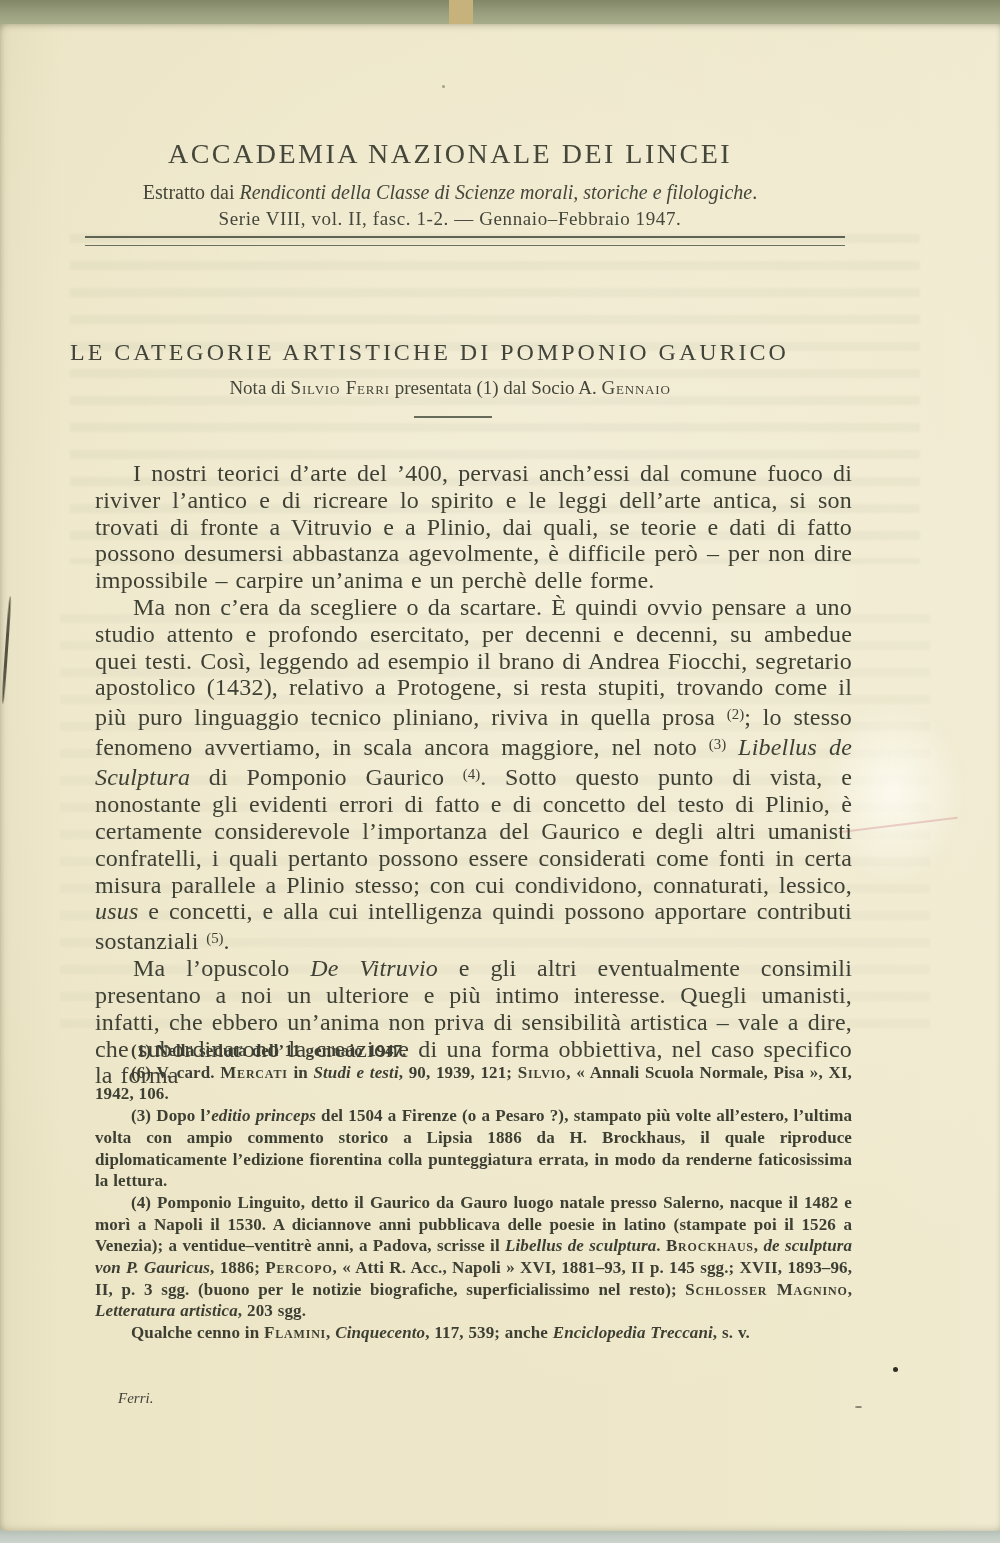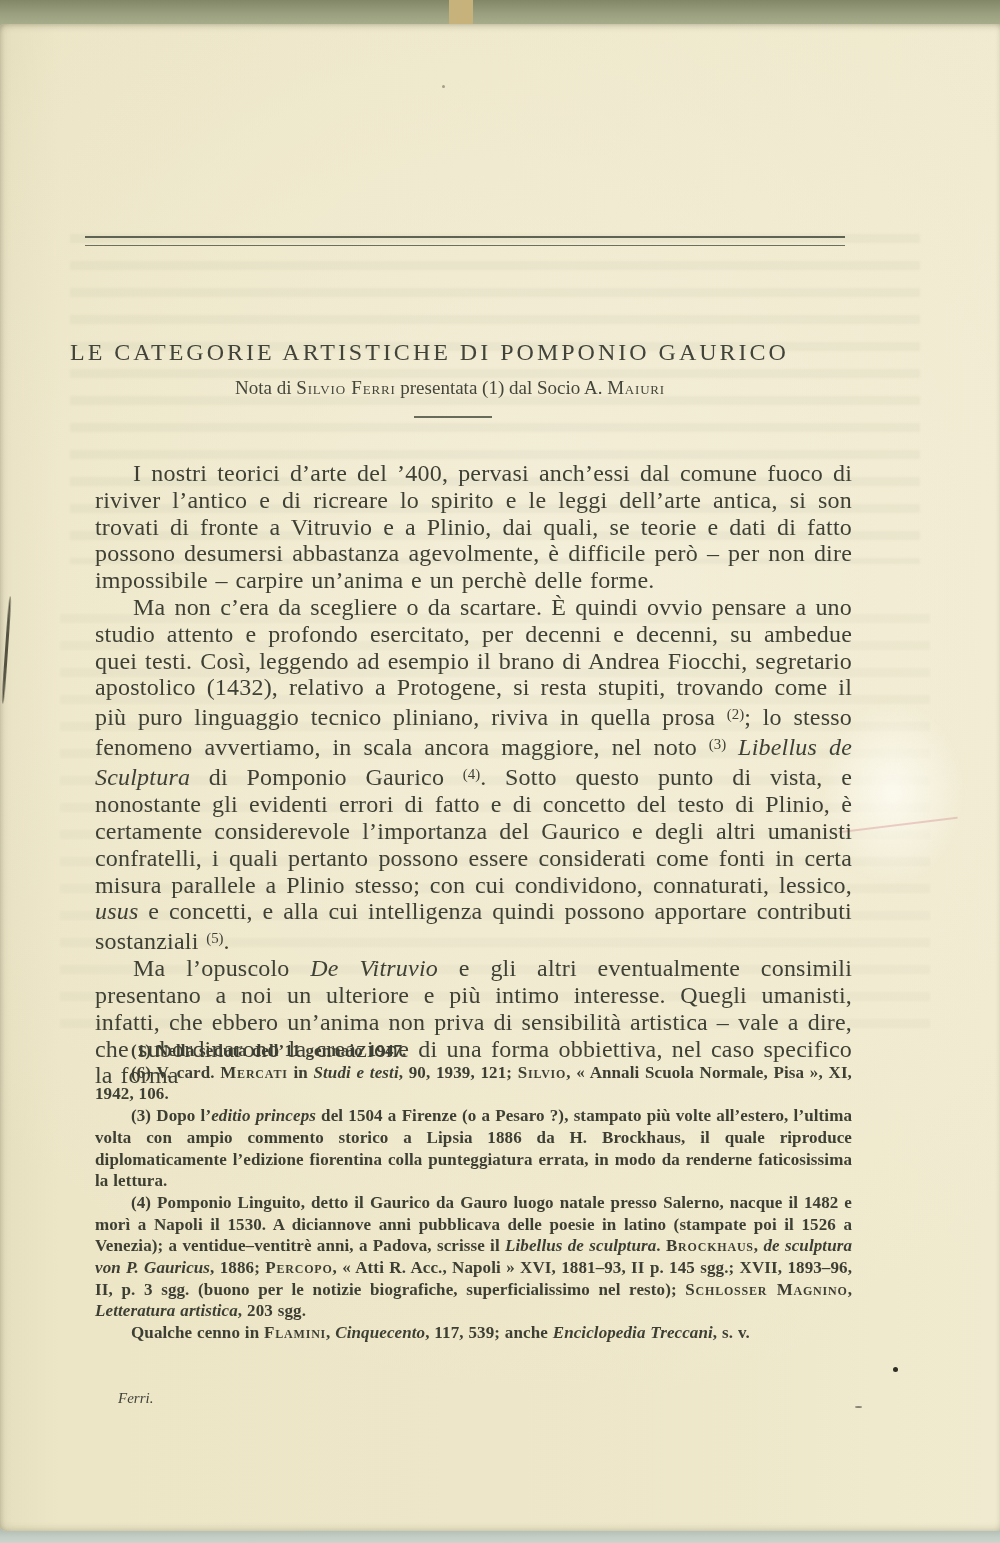--- a/index.html
+++ b/index.html
@@ -111,26 +111,31 @@
   <div class="paper">
     <div class="ghost g1"></div>
     <div class="ghost g2"></div>
     <div class="stain-light"></div>
     <div class="crease-pink"></div>
     <div class="crease-dark"></div>
     <div class="speck s1"></div>
     <div class="speck s2"></div>
     <div class="speck s3"></div>
 
+    <header class="journal-header ink">
+      <h1 class="institution">ACCADEMIA NAZIONALE DEI LINCEI</h1>
+      <p class="source-line"><span class="seg-r">Estratto dai </span><span class="seg-i">Rendiconti della Classe di Scienze morali, storiche e filologiche</span><span class="seg-r">.</span></p>
+      <p class="issue-line">Serie VIII, vol. II, fasc. 1-2. — Gennaio–Febbraio 1947.</p>
+    </header>
 
     <div class="double-rule"></div>
 
     <h2 class="article-title">LE CATEGORIE ARTISTICHE DI POMPONIO GAURICO</h2>
 
-    <p class="byline"><span class="seg-r">Nota di </span><span class="seg-sc">Silvio Ferri</span><span class="seg-r"> presentata (1) dal Socio A. </span><span class="seg-sc">Maiuri</span></p>
+    <p class="byline"><span class="seg-r">Nota di </span><span class="seg-sc">Silvio Ferri</span><span class="seg-r"> presentata (1) dal Socio A. </span><span class="seg-sc">Gennaio</span></p>
 
     <div class="short-rule"></div>
 
     <section class="body-text">
       <p><span class="seg-r">I nostri teorici d’arte del ’400, pervasi anch’essi dal comune fuoco di riviver l’antico e di ricreare lo spirito e le leggi dell’arte antica, si son trovati di fronte a Vitruvio e a Plinio, dai quali, se teorie e dati di fatto possono desumersi abbastanza agevolmente, è difficile però – per non dire impossibile – carpire un’anima e un perchè delle forme.</span></p>
       <p><span class="seg-r">Ma non c’era da scegliere o da scartare. È quindi ovvio pensare a uno studio attento e profondo esercitato, per decenni e decenni, su ambedue quei testi. Così, leggendo ad esempio il brano di Andrea Fiocchi, segretario apostolico (1432), relativo a Protogene, si resta stupiti, trovando come il più puro linguaggio tecnico pliniano, riviva in quella prosa </span><span class="seg-sup">(2)</span><span class="seg-r">; lo stesso fenomeno avvertiamo, in scala ancora maggiore, nel noto </span><span class="seg-sup">(3)</span><span class="seg-r"> </span><span class="seg-i">Libellus de Sculptura</span><span class="seg-r"> di Pomponio Gaurico </span><span class="seg-sup">(4)</span><span class="seg-r">. Sotto questo punto di vista, e nonostante gli evidenti errori di fatto e di concetto del testo di Plinio, è certamente considerevole l’importanza del Gaurico e degli altri umanisti confratelli, i quali pertanto possono essere considerati come fonti in certa misura parallele a Plinio stesso; con cui condividono, connaturati, lessico, </span><span class="seg-i">usus</span><span class="seg-r"> e concetti, e alla cui intelligenza quindi possono apportare contributi sostanziali </span><span class="seg-sup">(5)</span><span class="seg-r">.</span></p>
       <p><span class="seg-r">Ma l’opuscolo </span><span class="seg-i">De Vitruvio</span><span class="seg-r"> e gli altri eventualmente consimili presentano a noi un ulteriore e più intimo interesse. Quegli umanisti, infatti, che ebbero un’anima non priva di sensibilità artistica – vale a dire, che subordinarono la creazione di una forma obbiettiva, nel caso specifico la forma</span></p>
     </section>
 
     <section class="footnotes">

